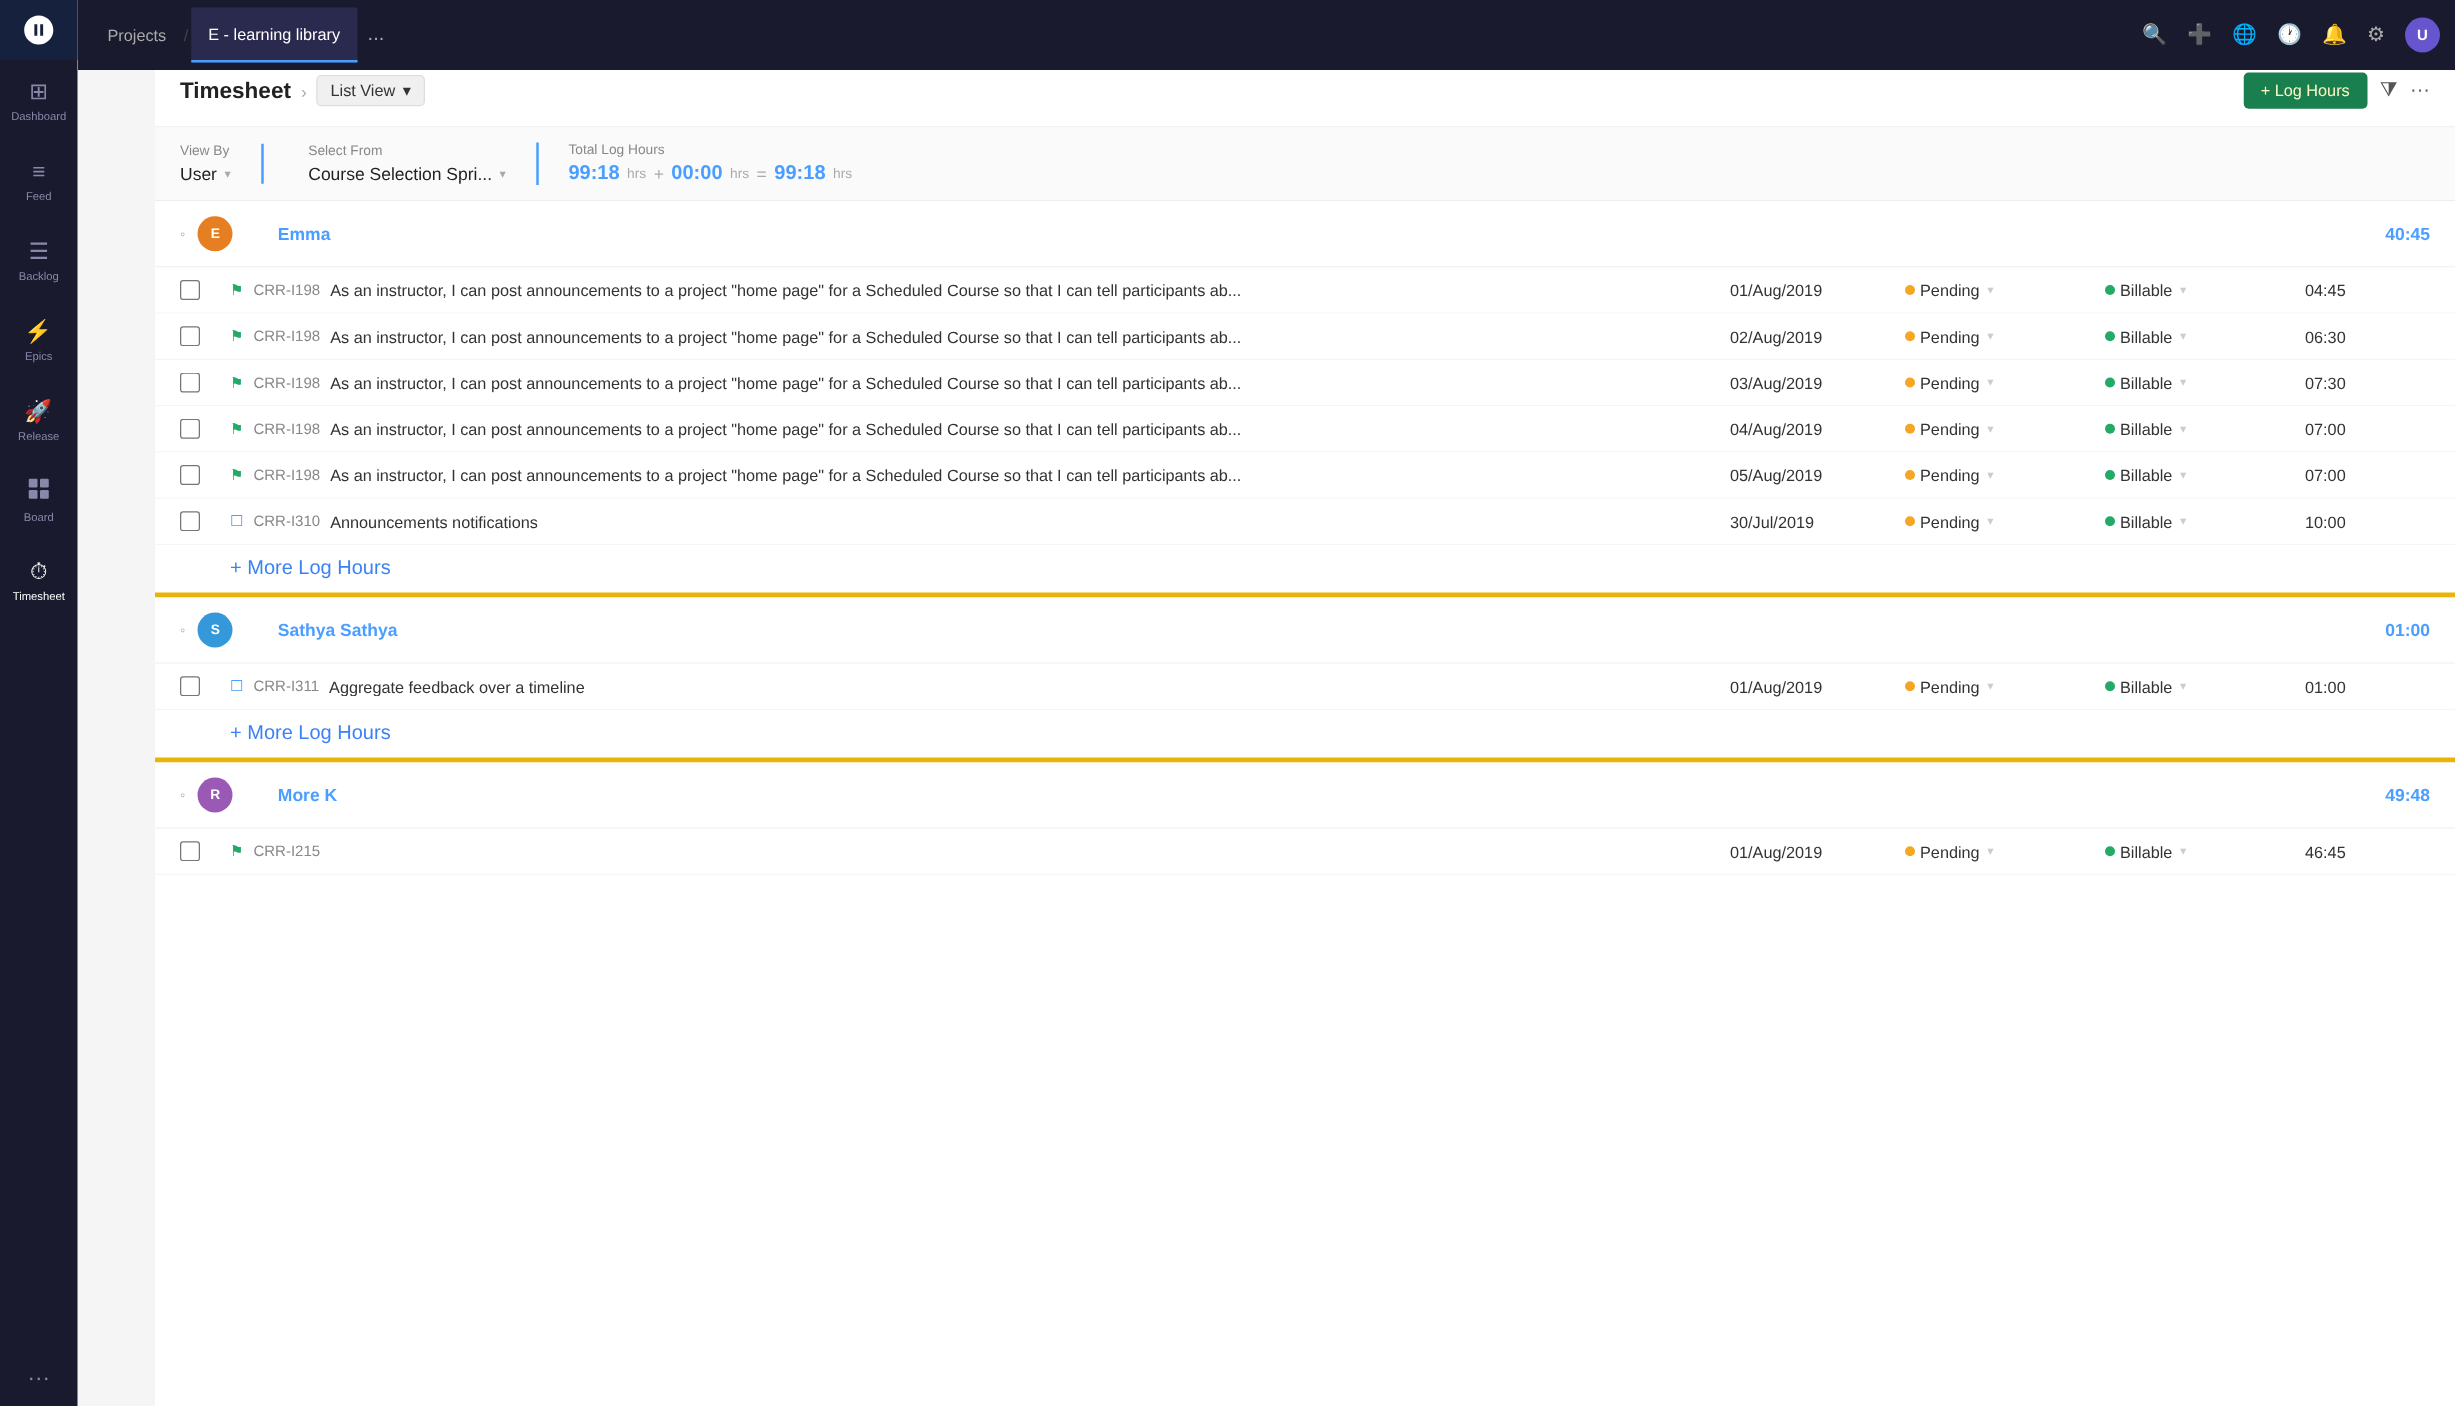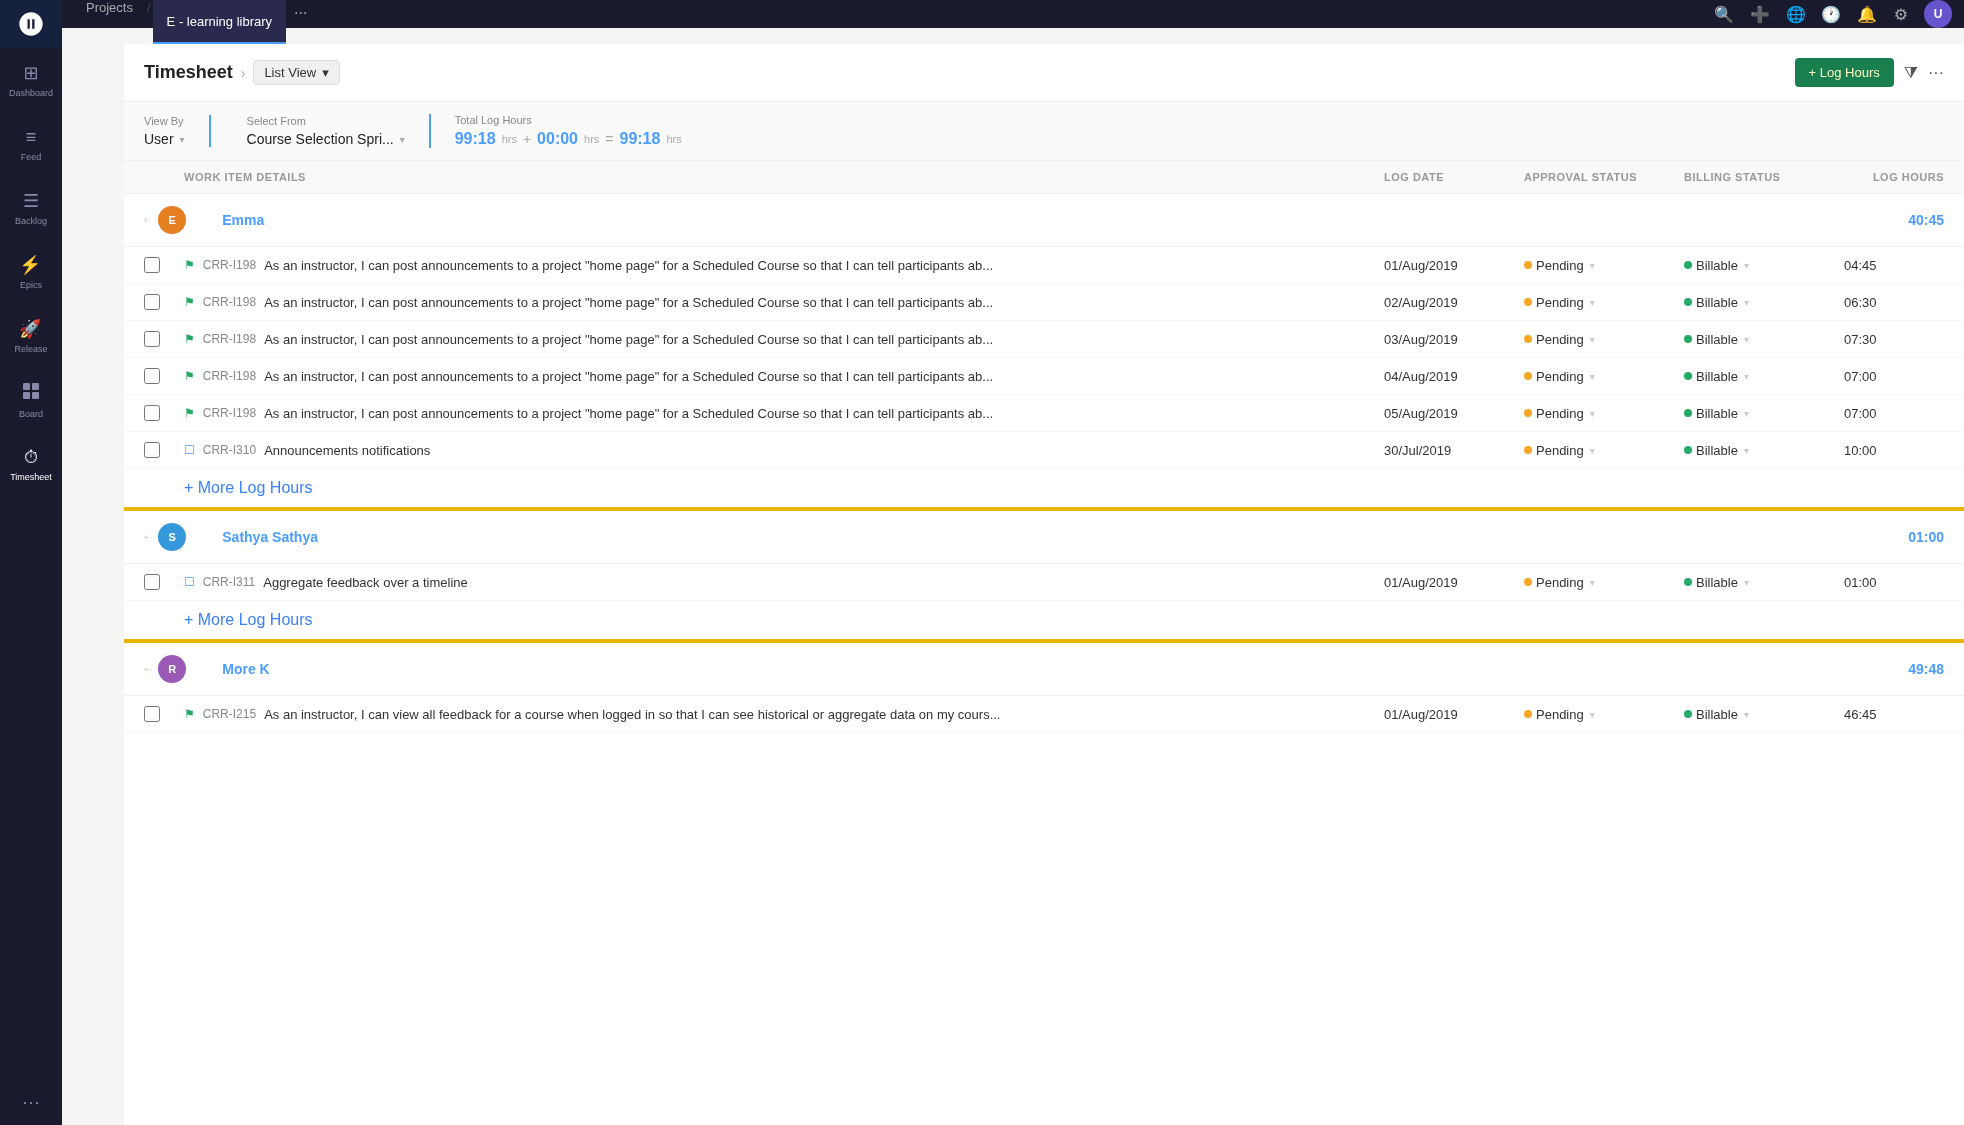--- a/index.html
+++ b/index.html
@@ -38,23 +38,24 @@
     }
     .sidebar-item.active { color: white; }
     .sidebar-item .icon { font-size: 18px; }
     .sidebar-item .label { font-size: 9px; text-align: center; }
     .sidebar-dots { margin-top: auto; margin-bottom: 12px; color: #8888aa; font-size: 18px; cursor: pointer; }
 
     
     .topnav {
       position: fixed;
       top: 0; left: 62px; right: 0;
-      height: 28px;
+      height: 56px;
       background: #1a1a2e;
       display: flex;
+      align-items: center;
       padding: 0 12px;
       gap: 0;
       z-index: 100;
     }
     .topnav-projects {
       color: #aaa;
       font-size: 13px;
       padding: 0 12px;
       cursor: pointer;
     }
@@ -365,28 +366,20 @@
         <span class="hours">00:00</span>
         <span class="unit">hrs</span>
         <span class="eq">=</span>
         <span class="hours">99:18</span>
         <span class="unit">hrs</span>
       </div>
     </div>
   </div>
 
   <div class="table-container">
-    <div class="table-header">
-      <div></div>
-      <div>WORK ITEM DETAILS</div>
-      <div>LOG DATE</div>
-      <div>APPROVAL STATUS</div>
-      <div>BILLING STATUS</div>
-      <div style="text-align:right;">LOG HOURS</div>
-    </div>
 
     <div class="group-row">
       <span class="group-toggle">◦</span>
       <div class="group-avatar" style="background:#e67e22;">E</div>
       <span class="group-name">Emma</span>
       <span class="group-hours">40:45</span>
     </div>
 
     <div class="data-row">
       <input type="checkbox" class="row-check" style="">
@@ -551,21 +544,20 @@
       <div class="group-avatar" style="background:#9b59b6;">R</div>
       <span class="group-name">More K</span>
       <span class="group-hours">49:48</span>
     </div>
 
     <div class="data-row">
       <input type="checkbox" class="row-check" style="">
       <div class="work-item">
         <span class="story-icon">⚑</span>
         <span class="item-id">CRR-I215</span>
-        <span class="item-text">As an instructor, I can view all feedback for a course when logged in so that I can see historical or aggregate data on my cours...</span>
       </div>
       <div class="log-date">01/Aug/2019</div>
       <div class="status-cell">
         <span class="status-dot pending"></span>
         <span>Pending</span>
         <span class="status-arrow">▾</span>
       </div>
       <div class="status-cell">
         <span class="status-dot billable"></span>
         <span>Billable</span>

